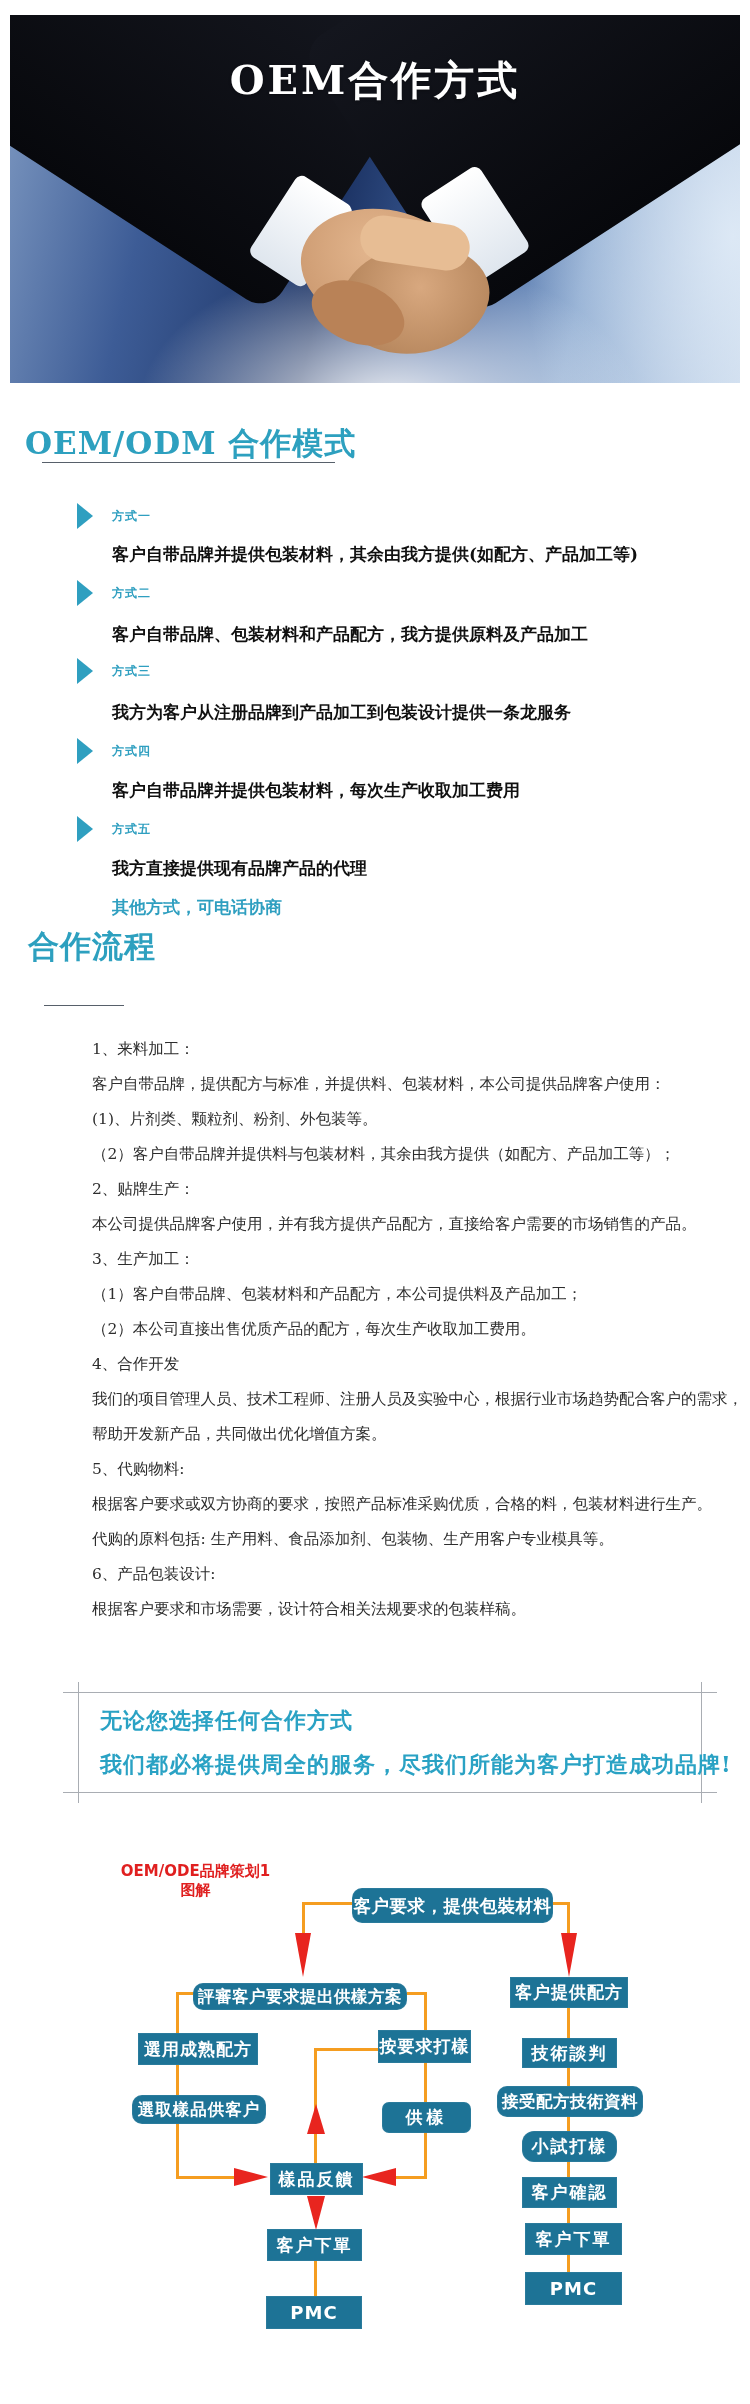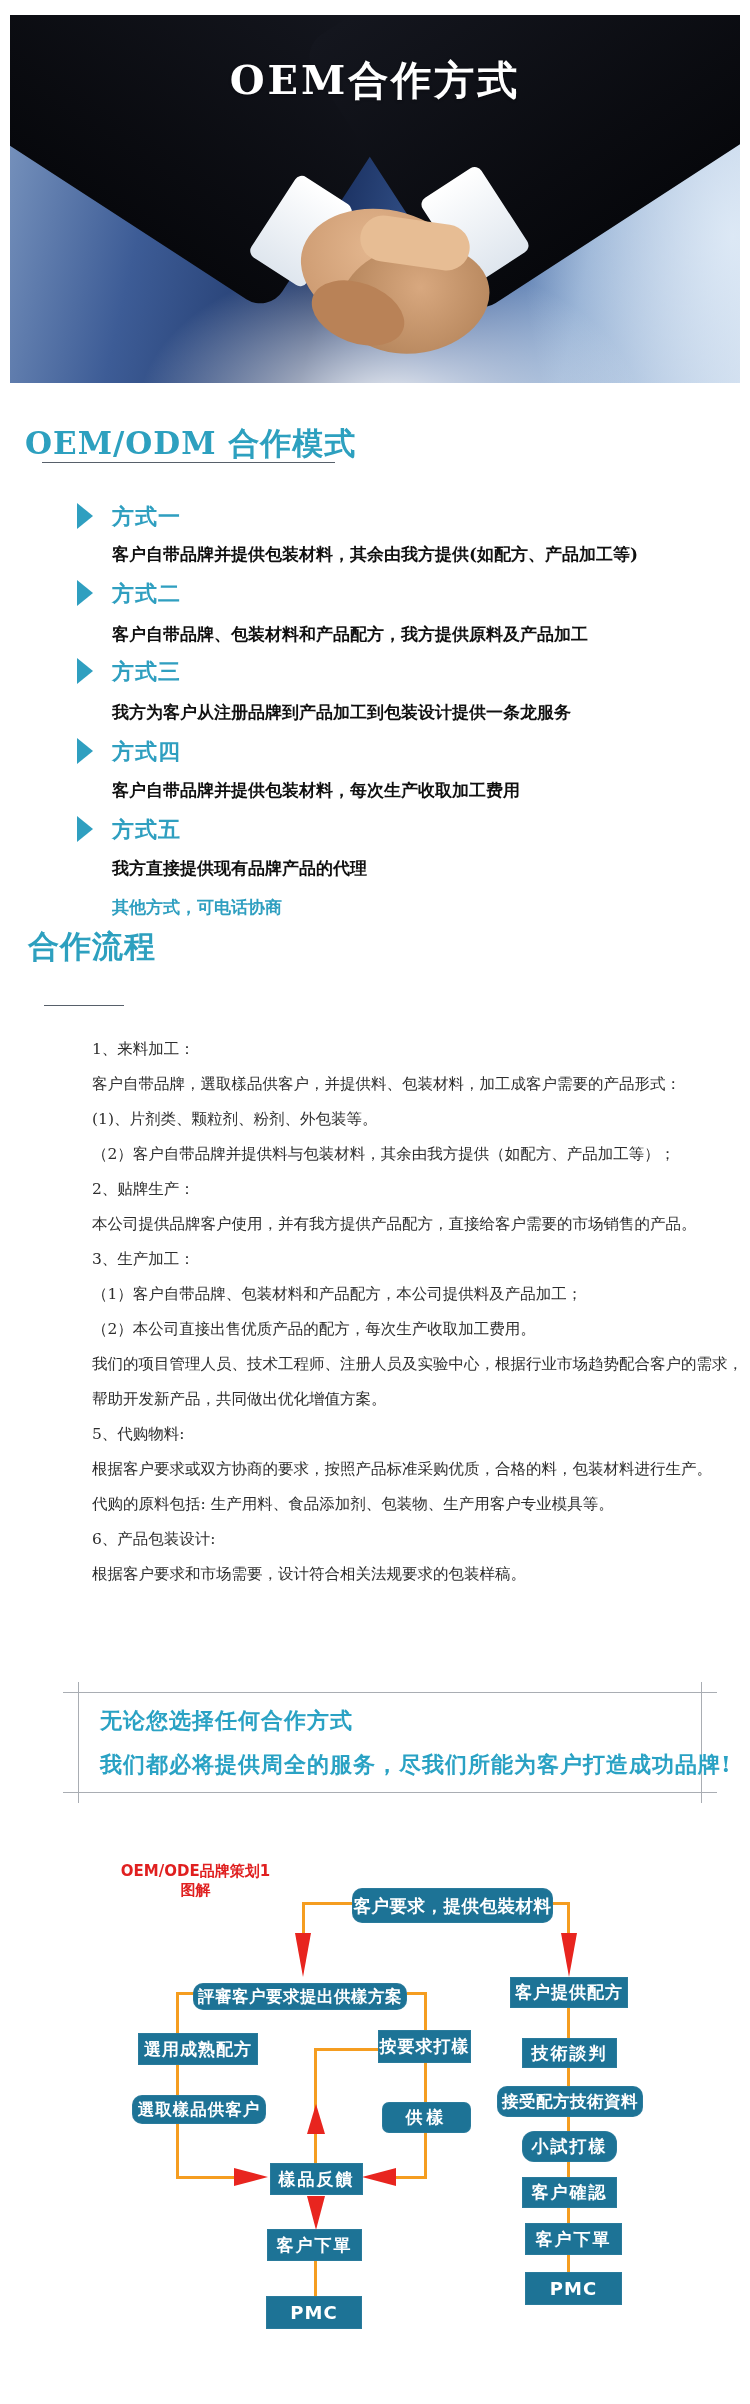--- a/index.html
+++ b/index.html
@@ -25,21 +25,21 @@
   #hand-d{width:110px;height:46px;left:350px;top:205px;background:#e7bd94;transform:rotate(8deg);border-radius:24px;}
   #hero-title{position:absolute;left:0;top:38px;width:100%;text-align:center;color:#fff;
     font-size:40px;font-weight:bold;letter-spacing:3px;text-shadow:0 1px 3px rgba(0,0,0,.35);}
 
   
   .sec-head{position:absolute;color:#2da0bf;font-size:31px;font-weight:bold;letter-spacing:1px;white-space:nowrap;}
   .sec-rule{position:absolute;height:1px;background:#57606a;}
 
   
   .mode-arrow{position:absolute;width:0;height:0;border-top:13px solid transparent;border-bottom:13px solid transparent;border-left:16px solid #2f9fc0;}
-  .mode-label{position:absolute;left:112px;height:30px;line-height:30px;color:#2f9fc0;font-size:22px;font-weight:bold;letter-spacing:1px;white-space:nowrap;}
+  .mode-label{position:absolute;left:112px;height:30px;line-height:30px;color:#2f9fc0;font-size:12px;font-weight:bold;letter-spacing:1px;white-space:nowrap;}
   .mode-desc{position:absolute;left:112px;height:30px;line-height:30px;color:#101010;font-size:17px;font-weight:bold;white-space:nowrap;}
   #modes-note{position:absolute;left:112px;top:892px;height:30px;line-height:30px;color:#2f9fc0;font-size:17px;font-weight:bold;white-space:nowrap;}
 
   
   #process-lines{position:absolute;left:92px;top:1032px;}
   .proc-line{height:35px;line-height:35px;font-size:15.5px;color:#2d2d2d;white-space:nowrap;}
 
   
   .co-h{position:absolute;left:63px;width:654px;height:1px;background:#a9adb3;}
   .co-v{position:absolute;width:1px;height:121px;top:1682px;background:#a9adb3;}
@@ -94,28 +94,29 @@
   <div class="mode-label" style="top:814px;">方式五</div>
   <div class="mode-desc" style="top:853px;">我方直接提供现有品牌产品的代理</div>
 
   <div id="modes-note">其他方式，可电话协商</div>
 
   <div class="sec-head" style="left:28px;top:926px;">合作流程</div>
   <div class="sec-rule" style="left:44px;top:1005px;width:80px;"></div>
 
   <div id="process-lines">
     <div class="proc-line">1、来料加工：</div>
-    <div class="proc-line">客户自带品牌，選取樣品供客户，并提供料、包装材料，加工成客户需要的产品形式：</div>
+    <div class="proc-line">客户自带品牌，提供配方与标准，并提供料、包装材料，本公司提供品牌客户使用：</div>
     <div class="proc-line">(1)、片剂类、颗粒剂、粉剂、外包装等。</div>
     <div class="proc-line">（2）客户自带品牌并提供料与包装材料，其余由我方提供（如配方、产品加工等）；</div>
     <div class="proc-line">2、贴牌生产：</div>
     <div class="proc-line">本公司提供品牌客户使用，并有我方提供产品配方，直接给客户需要的市场销售的产品。</div>
     <div class="proc-line">3、生产加工：</div>
     <div class="proc-line">（1）客户自带品牌、包装材料和产品配方，本公司提供料及产品加工；</div>
     <div class="proc-line">（2）本公司直接出售优质产品的配方，每次生产收取加工费用。</div>
+    <div class="proc-line">4、合作开发</div>
     <div class="proc-line">我们的项目管理人员、技术工程师、注册人员及实验中心，根据行业市场趋势配合客户的需求，</div>
     <div class="proc-line">帮助开发新产品，共同做出优化增值方案。</div>
     <div class="proc-line">5、代购物料:</div>
     <div class="proc-line">根据客户要求或双方协商的要求，按照产品标准采购优质，合格的料，包装材料进行生产。</div>
     <div class="proc-line">代购的原料包括: 生产用料、食品添加剂、包装物、生产用客户专业模具等。</div>
     <div class="proc-line">6、产品包装设计:</div>
     <div class="proc-line">根据客户要求和市场需要，设计符合相关法规要求的包装样稿。</div>
   </div>
 
   <div class="co-h" style="top:1692px;"></div>

